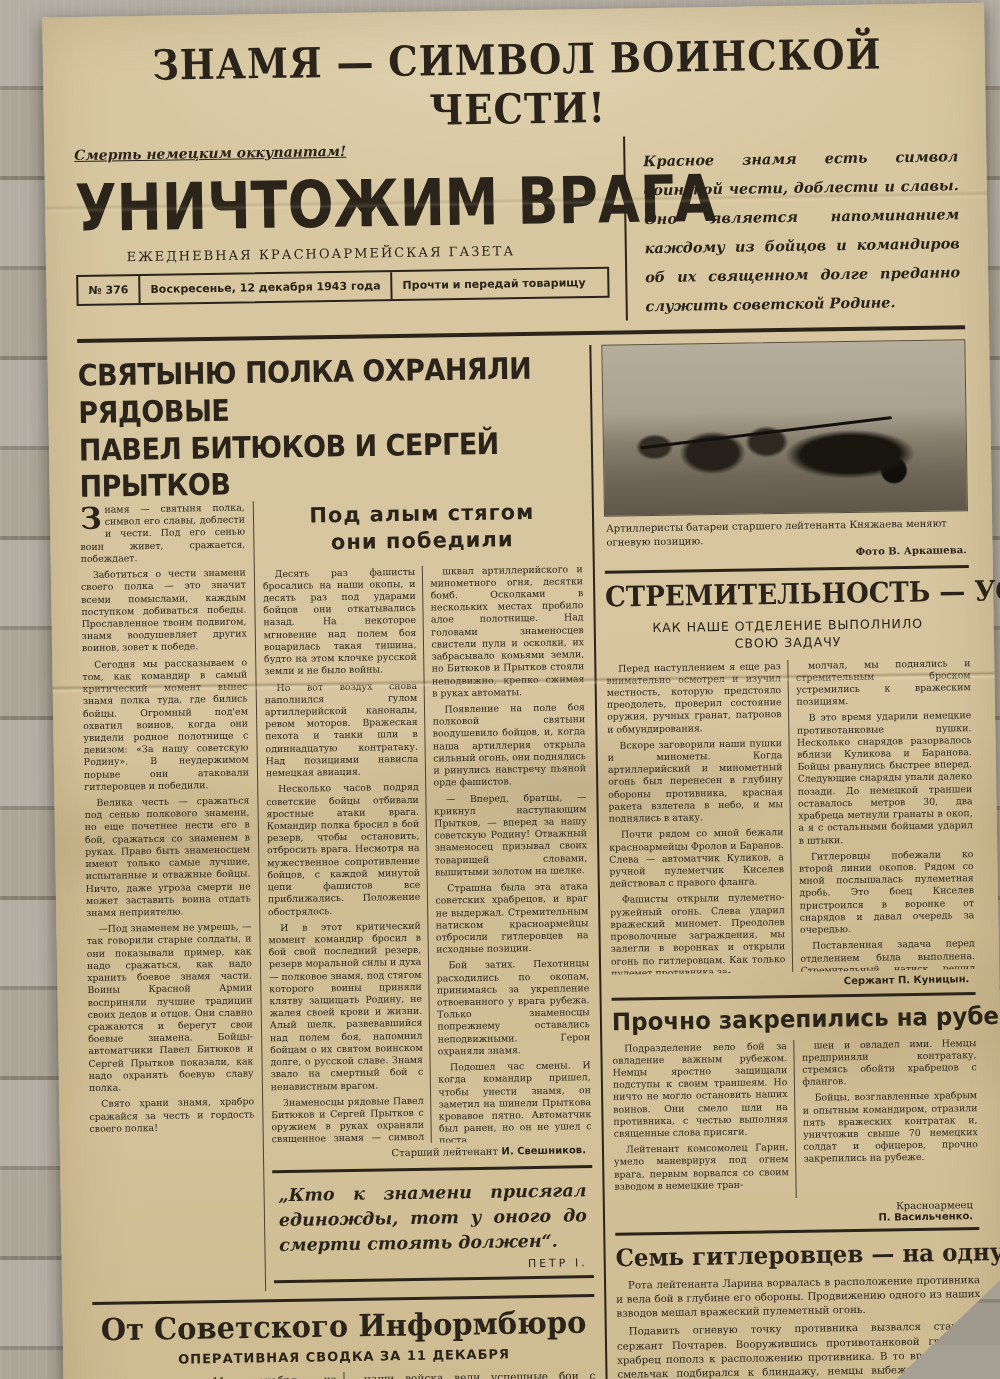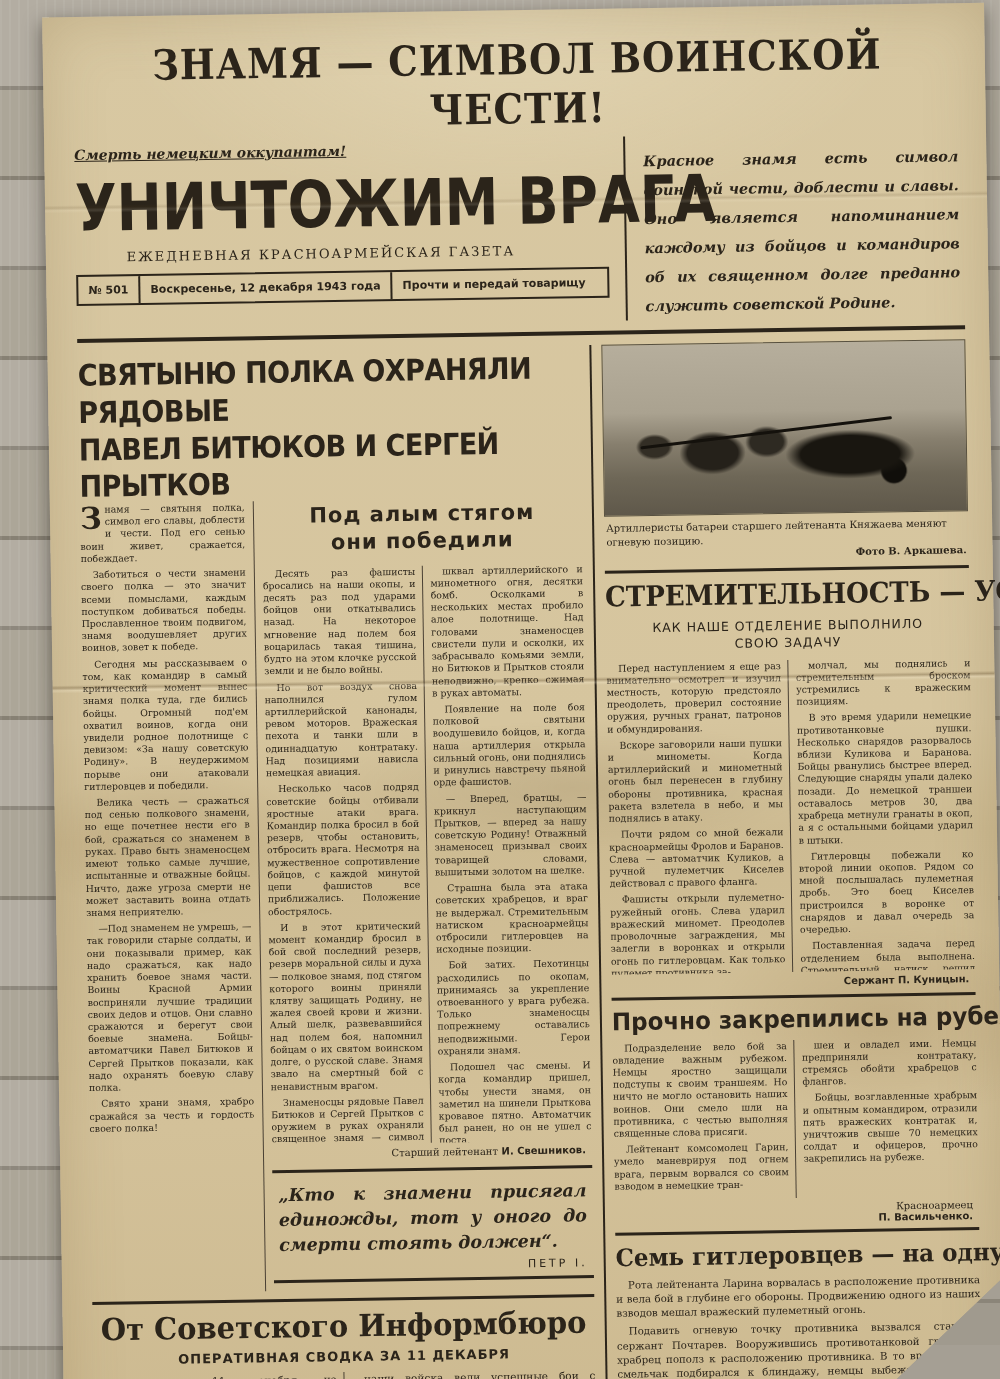--- a/index.html
+++ b/index.html
@@ -97,21 +97,21 @@
   <div class="paper">
 
     <h1 class="banner">ЗНАМЯ — СИМВОЛ ВОИНСКОЙ ЧЕСТИ!</h1>
 
     <div class="mast-row">
       <div class="mast-left">
         <div class="slogan">Смерть немецким оккупантам!</div>
         <div class="mast-title">УНИЧТОЖИМ ВРАГА</div>
         <div class="mast-sub">ЕЖЕДНЕВНАЯ КРАСНОАРМЕЙСКАЯ ГАЗЕТА</div>
         <div class="infobox">
-          <div class="cell">№ 501</div>
+          <div class="cell">№ 376</div>
           <div class="cell">Воскресенье, 12 декабря 1943 года</div>
           <div class="cell">Прочти и передай товарищу</div>
         </div>
       </div>
       <div class="mast-right">
         <p class="epigraph">Красное знамя есть символ воинской чести, доблести и славы. Оно является напоминанием каждому из бойцов и командиров об их священном долге преданно служить советской Родине.</p>
       </div>
     </div>
 
     <div class="main">

